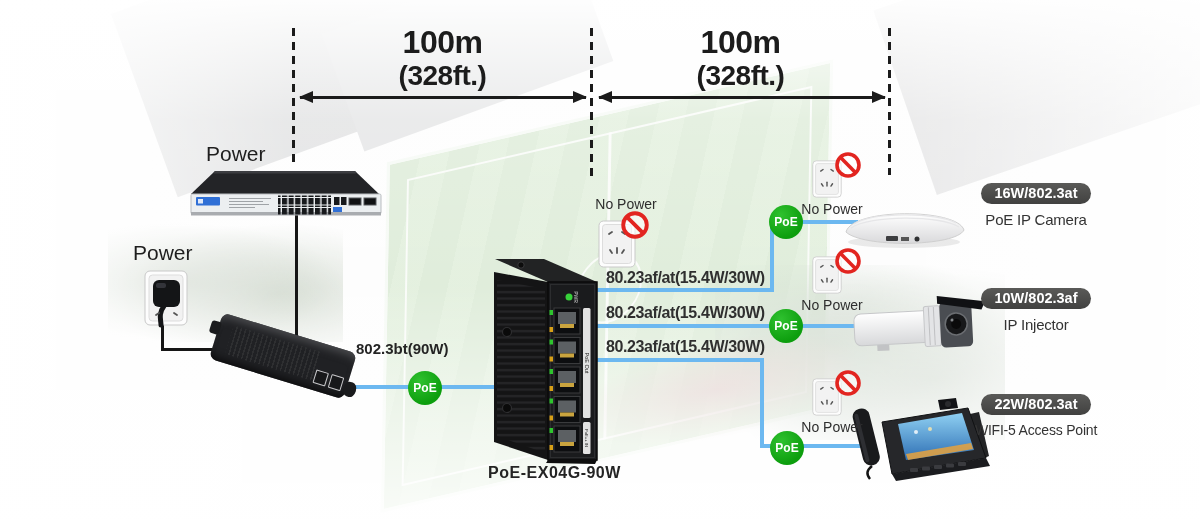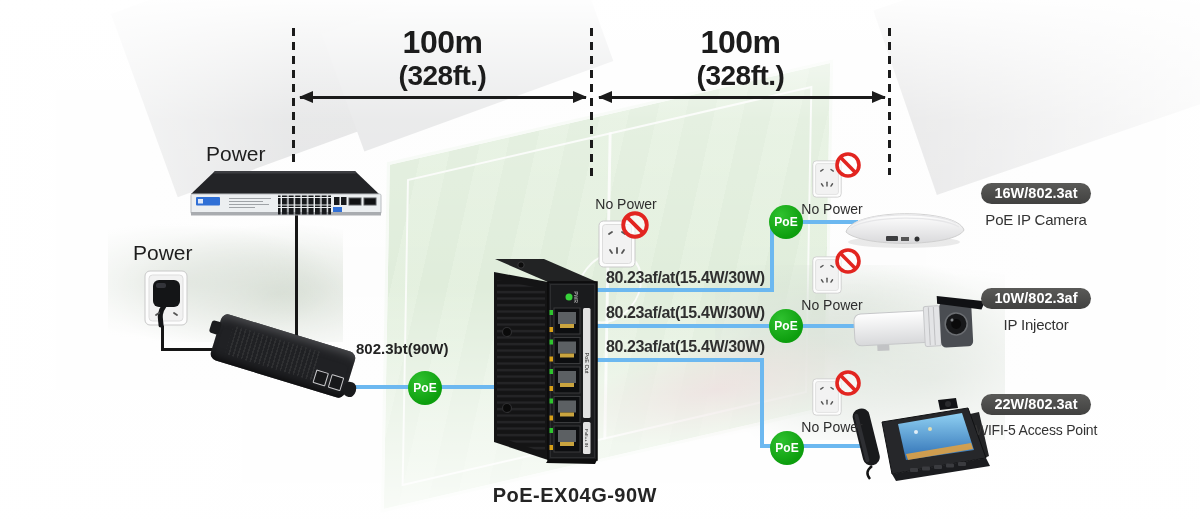--- a/index.html
+++ b/index.html
@@ -227,21 +227,21 @@
       <g transform="translate(0 118)">
         <rect x="92" y="58" width="26" height="26" fill="#0d0e10" stroke="#3a3b3d"></rect>
           <rect x="96" y="62" width="18" height="12" fill="#5c6063"></rect>
           <rect x="98" y="74" width="14" height="4" fill="#caa43e"></rect>
         <rect x="87.5" y="60" width="3.5" height="5" fill="#2ec52e"></rect>
           <rect x="87.5" y="77" width="3.5" height="5" fill="#d7a017"></rect>
       </g>
     </g>
     <polygon points="86,210 135,210 133,214 84,213" fill="#0d0d0d"></polygon>
   </svg>
-  <div class="lbl lbl-bold" style="left:452px;top:484px;width:205px;text-align:right;font-size:20px;letter-spacing:0.5px;">PoE-EX04G-90W</div>
+  <div class="lbl lbl-bold" style="left:452px;top:464px;width:205px;text-align:center;font-size:16px;letter-spacing:0.5px;">PoE-EX04G-90W</div>
 
   <div class="linklbl" style="left:606px;top:269px;">80.23af/at(15.4W/30W)</div>
   <div class="linklbl" style="left:606px;top:304px;">80.23af/at(15.4W/30W)</div>
   <div class="linklbl" style="left:606px;top:338px;">80.23af/at(15.4W/30W)</div>
 
   <div class="npgrp" style="left:578px;top:196px;width:96px;height:80px;">
     <div class="np-txt" style="left:0;top:0;width:96px;text-align:center;">No Power</div>
     <svg class="abs" style="left:20px;top:24px;" width="38" height="48" viewBox="0 0 38 48">
       <rect x="1" y="1" width="36" height="46" rx="4.5" fill="#fdfdfd" stroke="#c9c9c9"></rect>
       <rect x="4.5" y="4.5" width="29" height="39" rx="3" fill="#f2f2f2" stroke="#dddddd"></rect>

